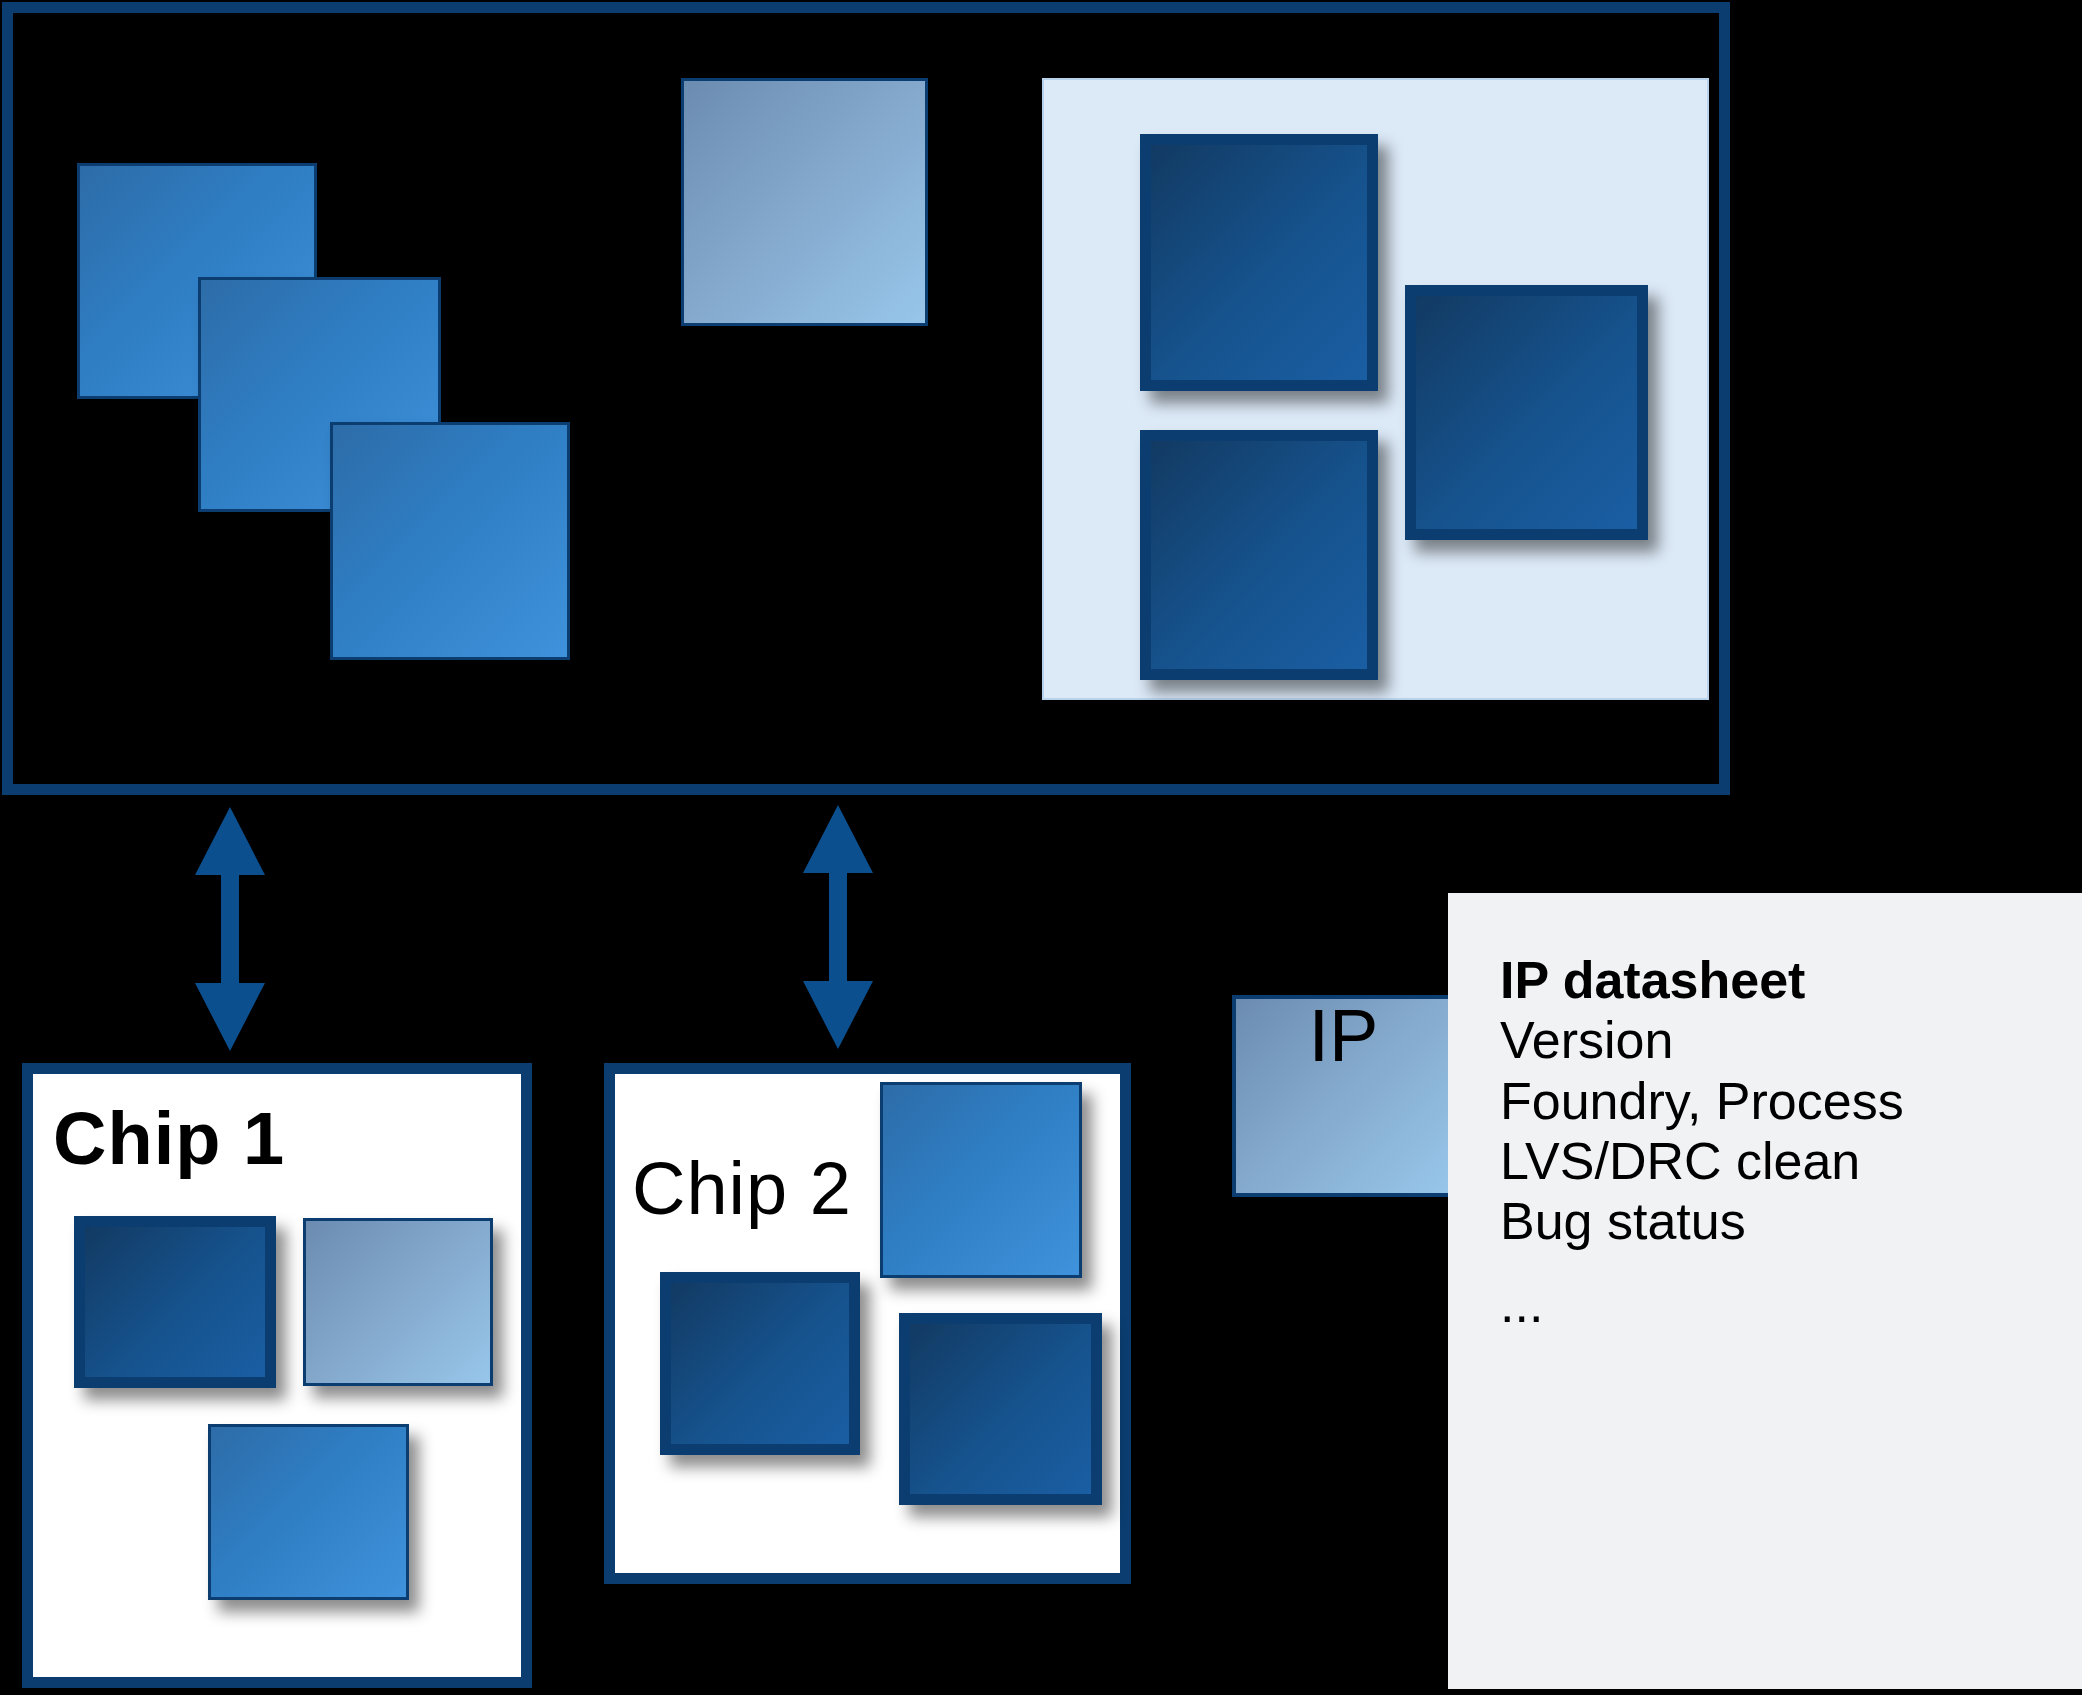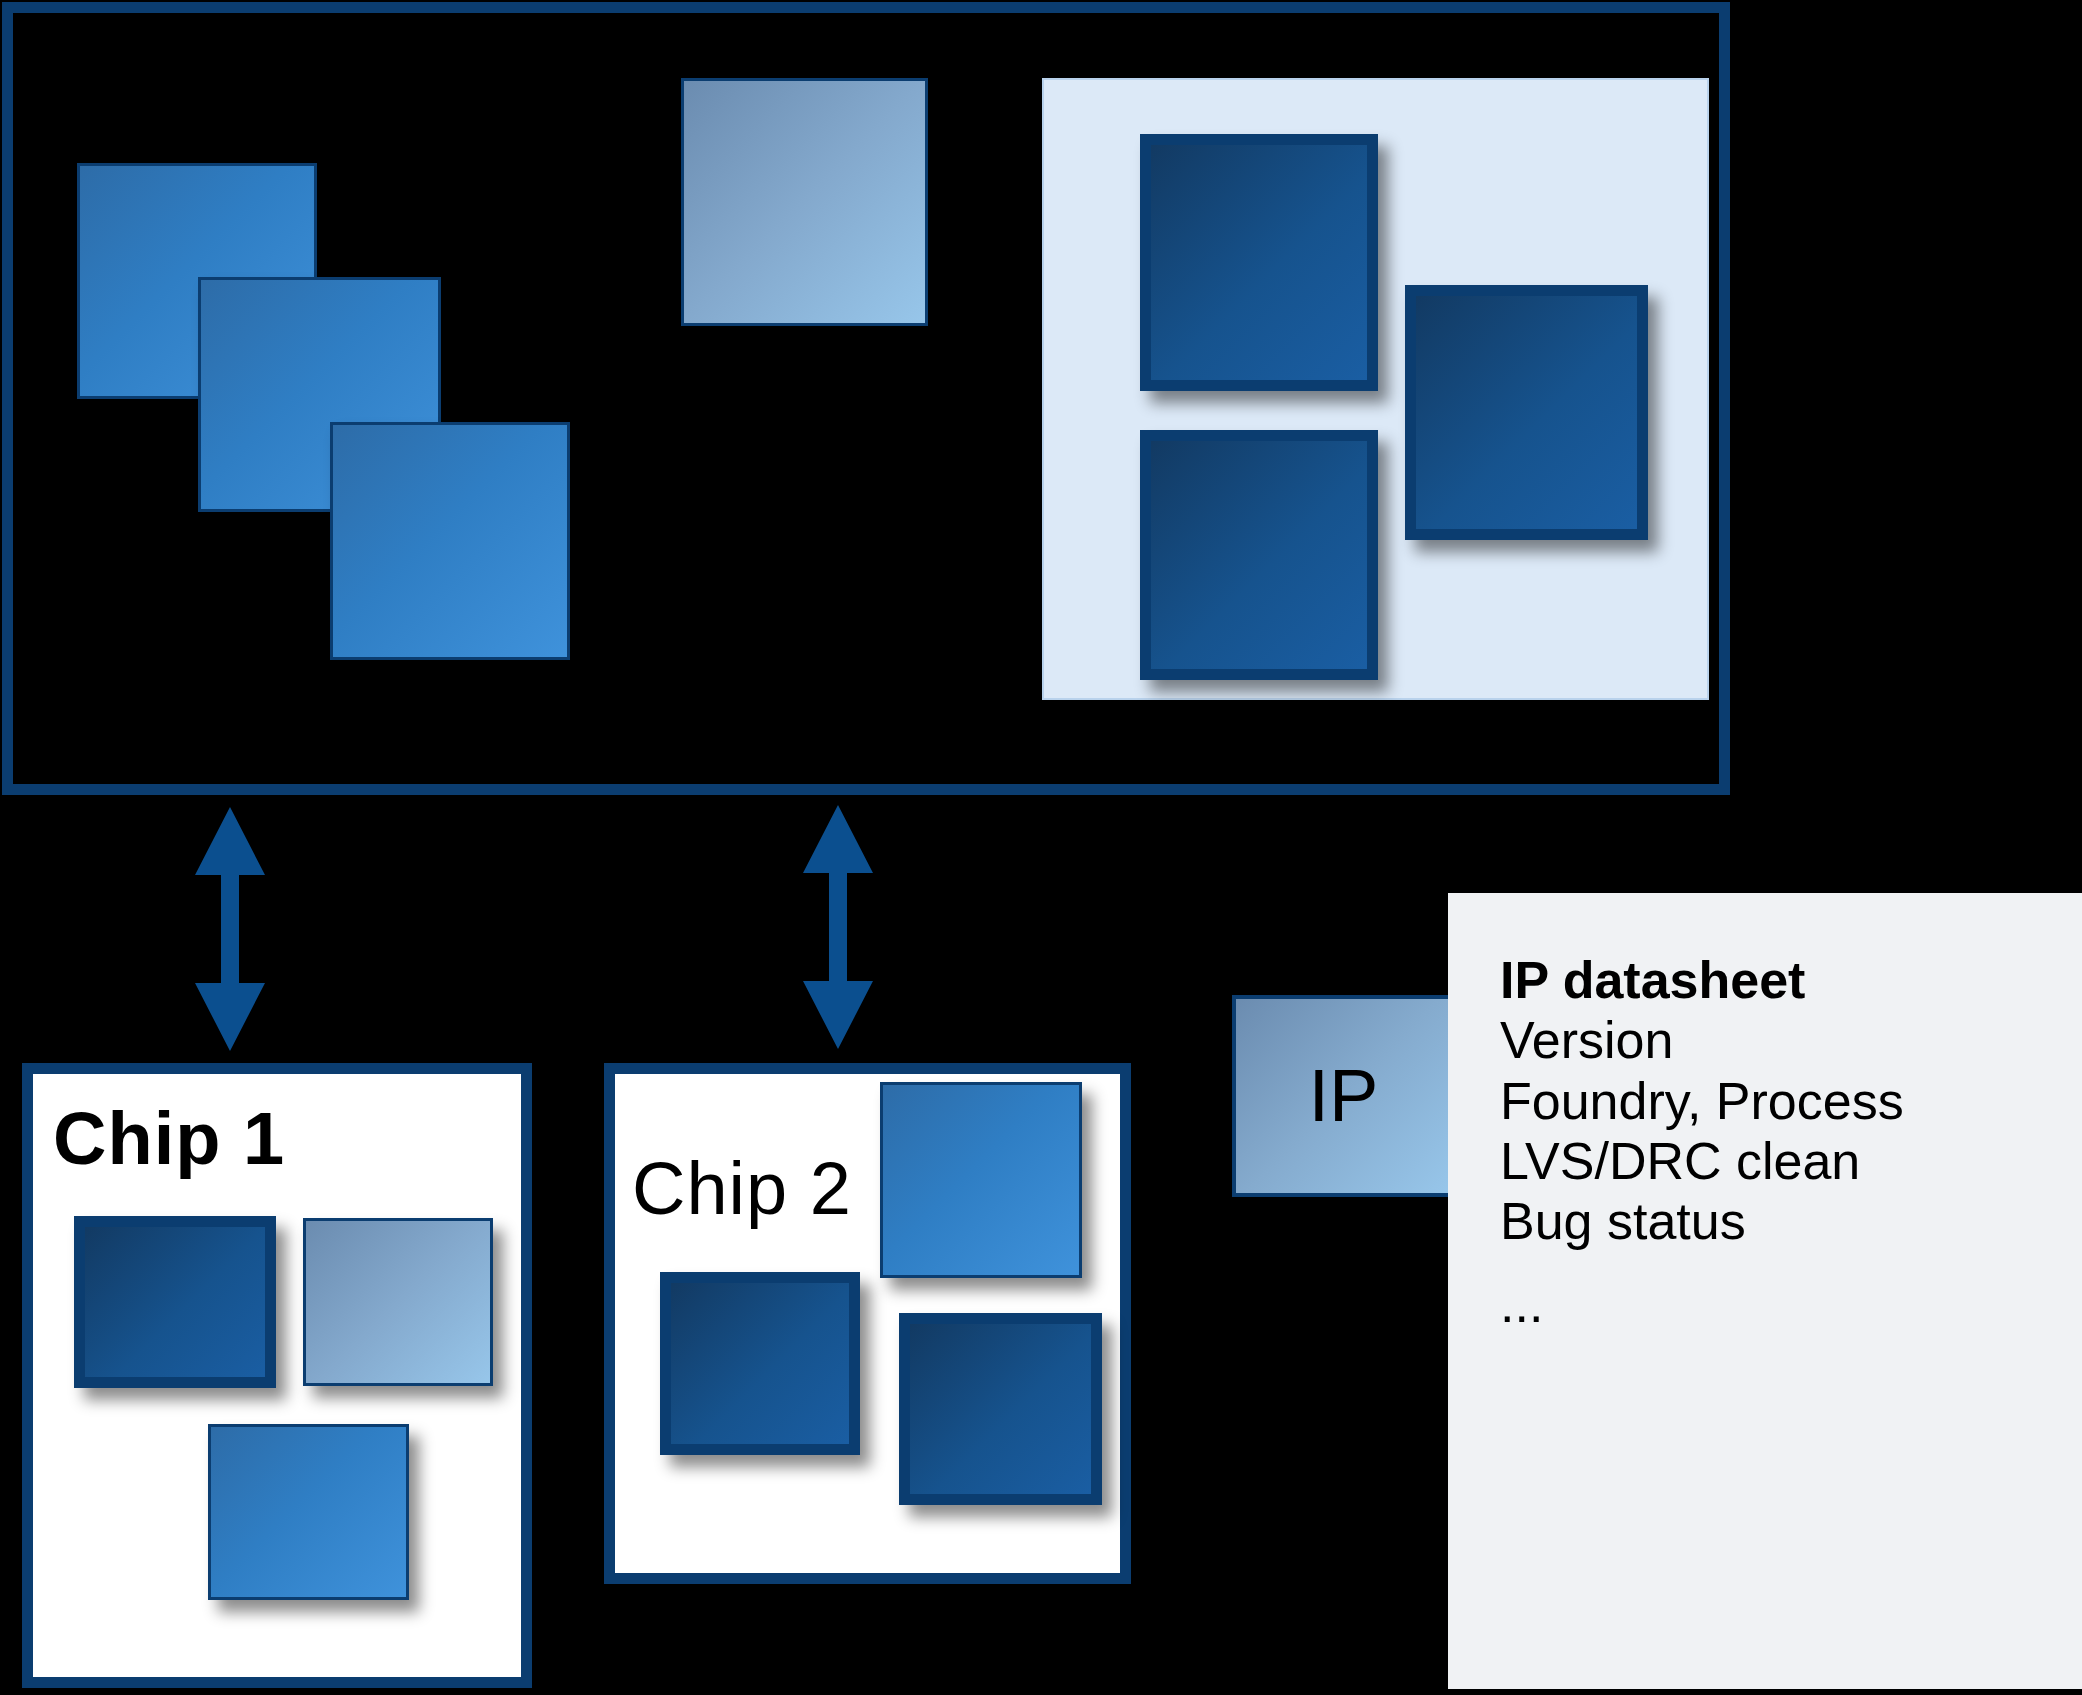--- a/index.html
+++ b/index.html
@@ -82,21 +82,20 @@
     position: absolute;
     left: 1232px;
     top: 995px;
     width: 223px;
     height: 202px;
     box-sizing: border-box;
     border: 4px solid #0b3d70;
     background: linear-gradient(135deg, #6b8cb0 0%, #85abce 50%, #97c6ea 100%);
     box-shadow: 12px 12px 14px rgba(0,0,0,0.45);
     display: flex;
-    align-items: center;
     justify-content: center;
   }
   #ip-swatch .ip-text {
     color: #000000;
     font-size: 74px;
     line-height: 1;
   }
 
   
   #datasheet-panel {

